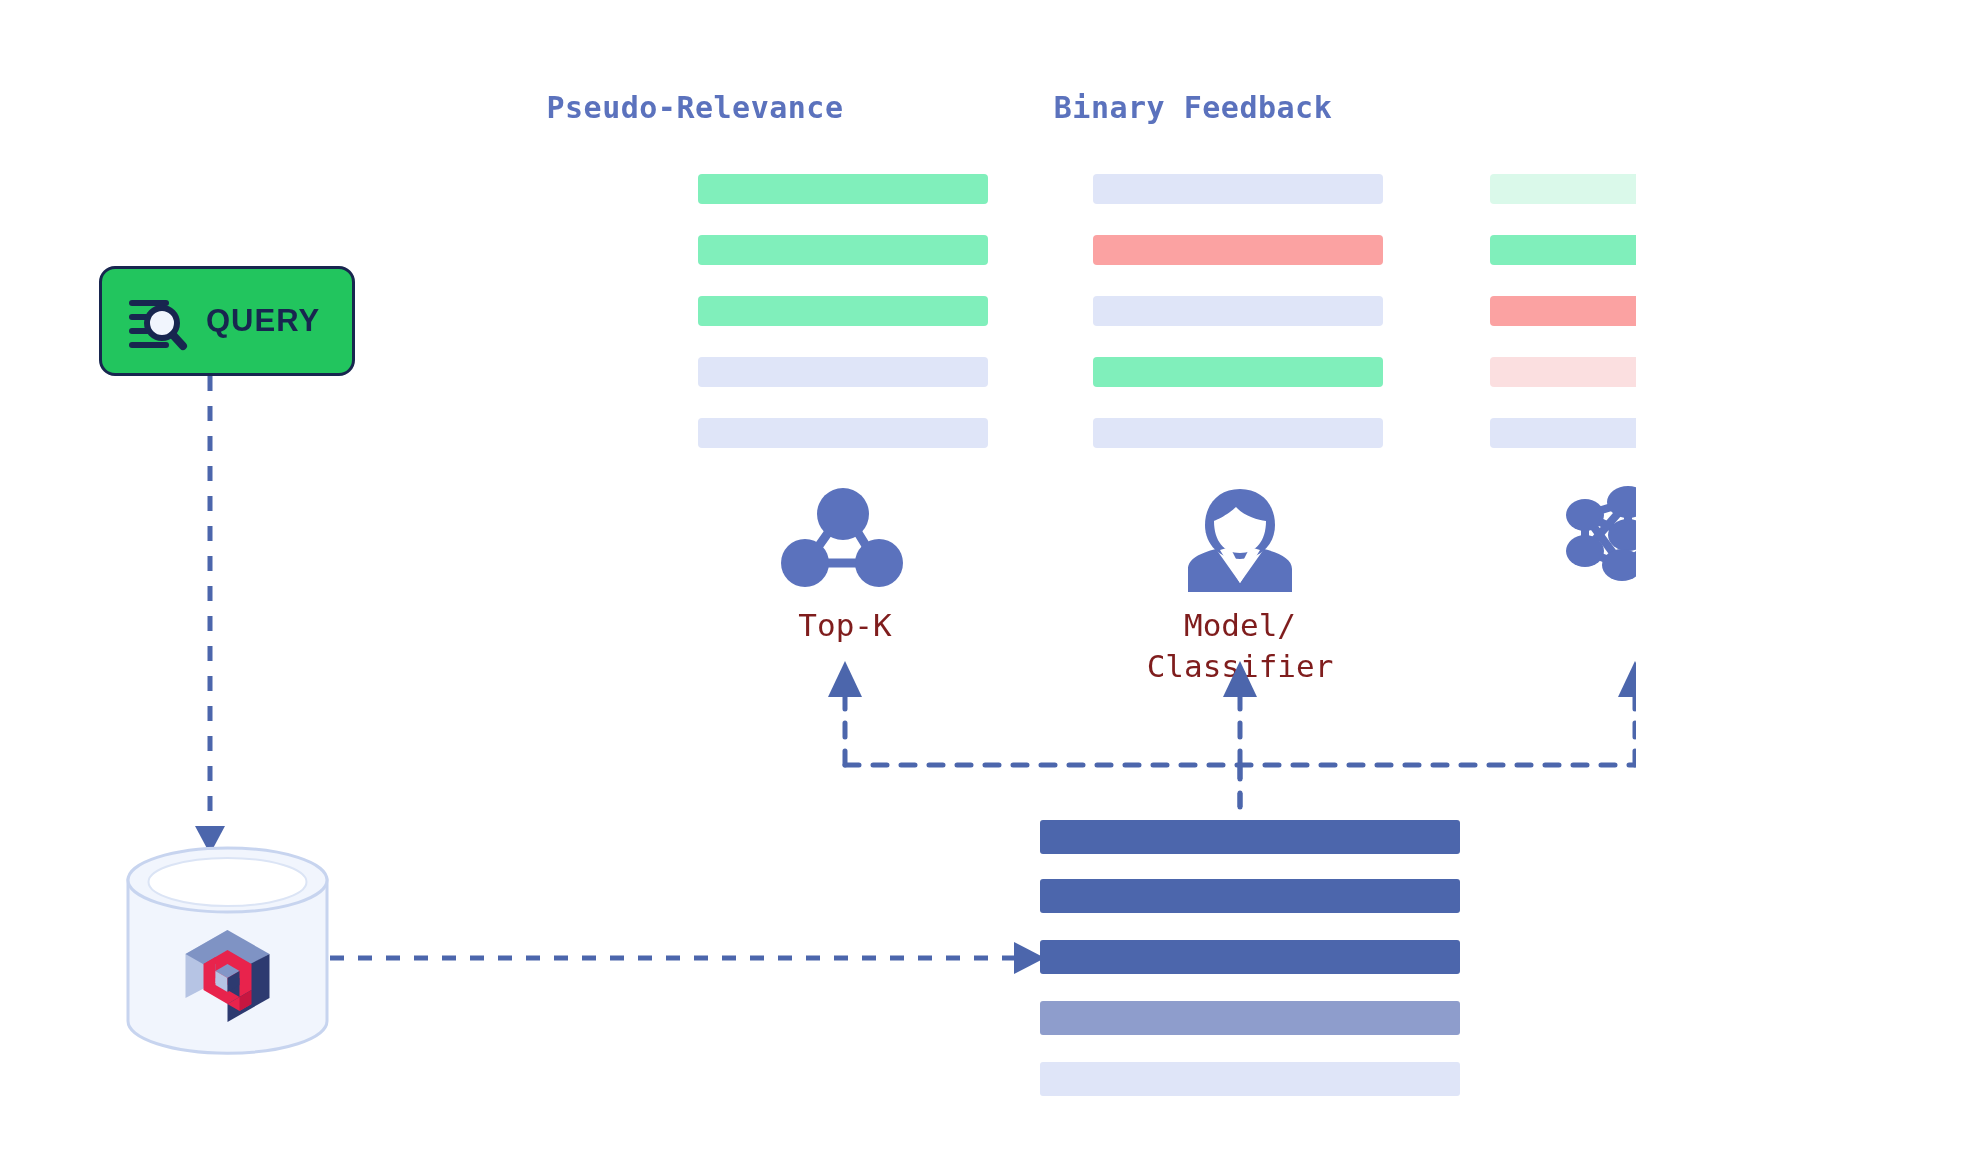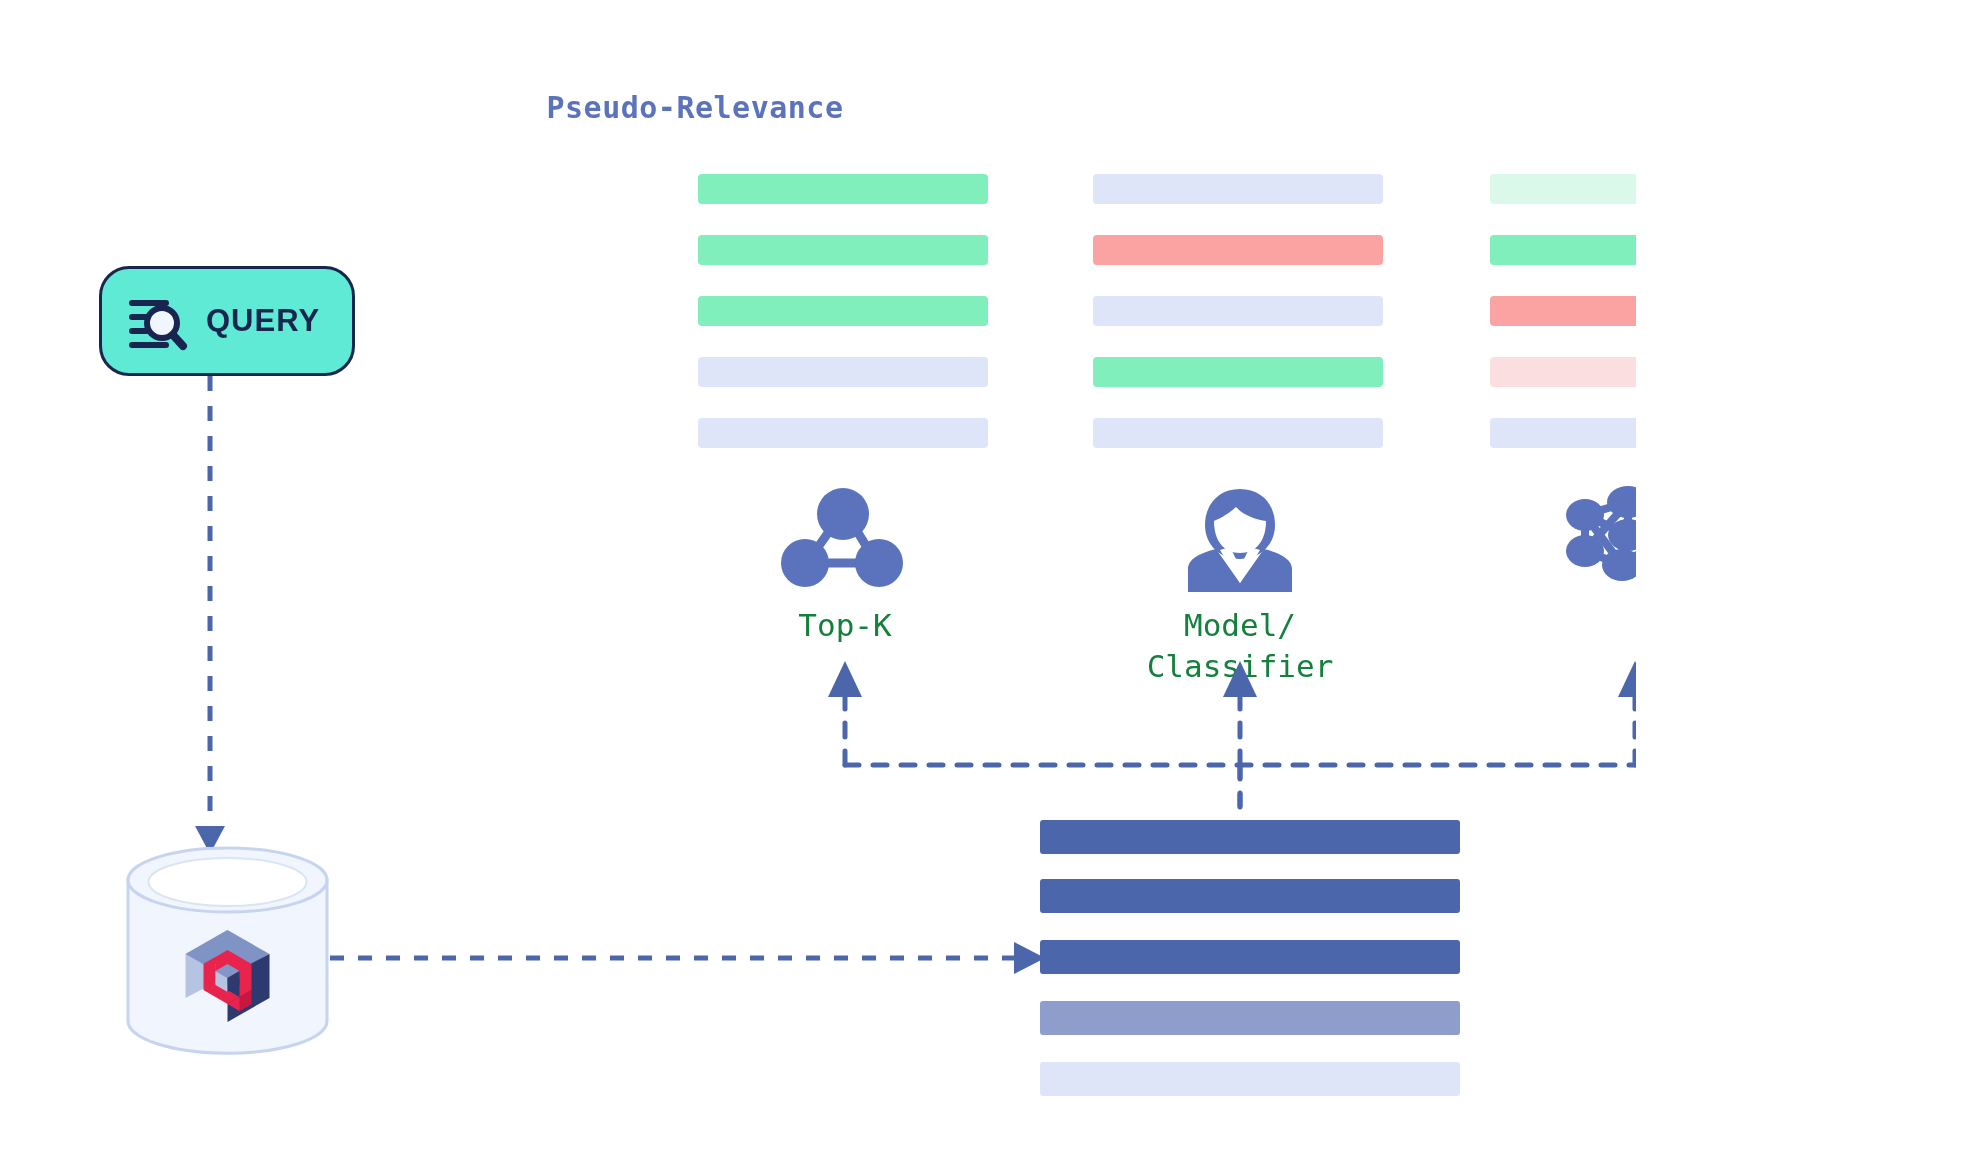--- a/index.html
+++ b/index.html
@@ -51,23 +51,23 @@
   }
 
   
   .query-box {
     position: absolute;
     left: 99px;
     top: 266px;
     width: 256px;
     height: 110px;
     box-sizing: border-box;
-    background: #5eead4;
+    background: #22c55e;
     border: 3px solid #18264f;
-    border-radius: 30px;
+    border-radius: 16px;
     display: flex;
     align-items: center;
     justify-content: flex-start;
     padding-left: 24px;
     gap: 18px;
   }
   .query-label {
     font-family: "Liberation Sans", sans-serif;
     font-size: 31px;
     font-weight: 600;
@@ -76,33 +76,34 @@
   }
 
   
   .icon-label {
     position: absolute;
     width: 340px;
     text-align: center;
     font-family: "DejaVu Sans Mono", "Liberation Mono", monospace;
     font-size: 31px;
     font-weight: 400;
-    color: #15803d;
+    color: #7f1d1d;
     line-height: 41px;
     white-space: pre-line;
   }
   .node-icon { position: absolute; }
   svg { display: block; overflow: visible; }
 </style>
 </head>
 <body>
 
 <div id="stage">
 
   <div class="col-header" style="left:545px;">Pseudo-Relevance</div>
+  <div class="col-header" style="left:1043px;">Binary Feedback</div>
 
   <div class="bar" style="left:698px; top:174px; background:#80efbb;"></div>
   <div class="bar" style="left:698px; top:235px; background:#80efbb;"></div>
   <div class="bar" style="left:698px; top:296px; background:#80efbb;"></div>
   <div class="bar" style="left:698px; top:357px; background:#dfe5f8;"></div>
   <div class="bar" style="left:698px; top:418px; background:#dfe5f8;"></div>
 
   <div class="bar" style="left:1093px; top:174px; background:#dfe5f8;"></div>
   <div class="bar" style="left:1093px; top:235px; background:#fba2a2;"></div>
   <div class="bar" style="left:1093px; top:296px; background:#dfe5f8;"></div>

